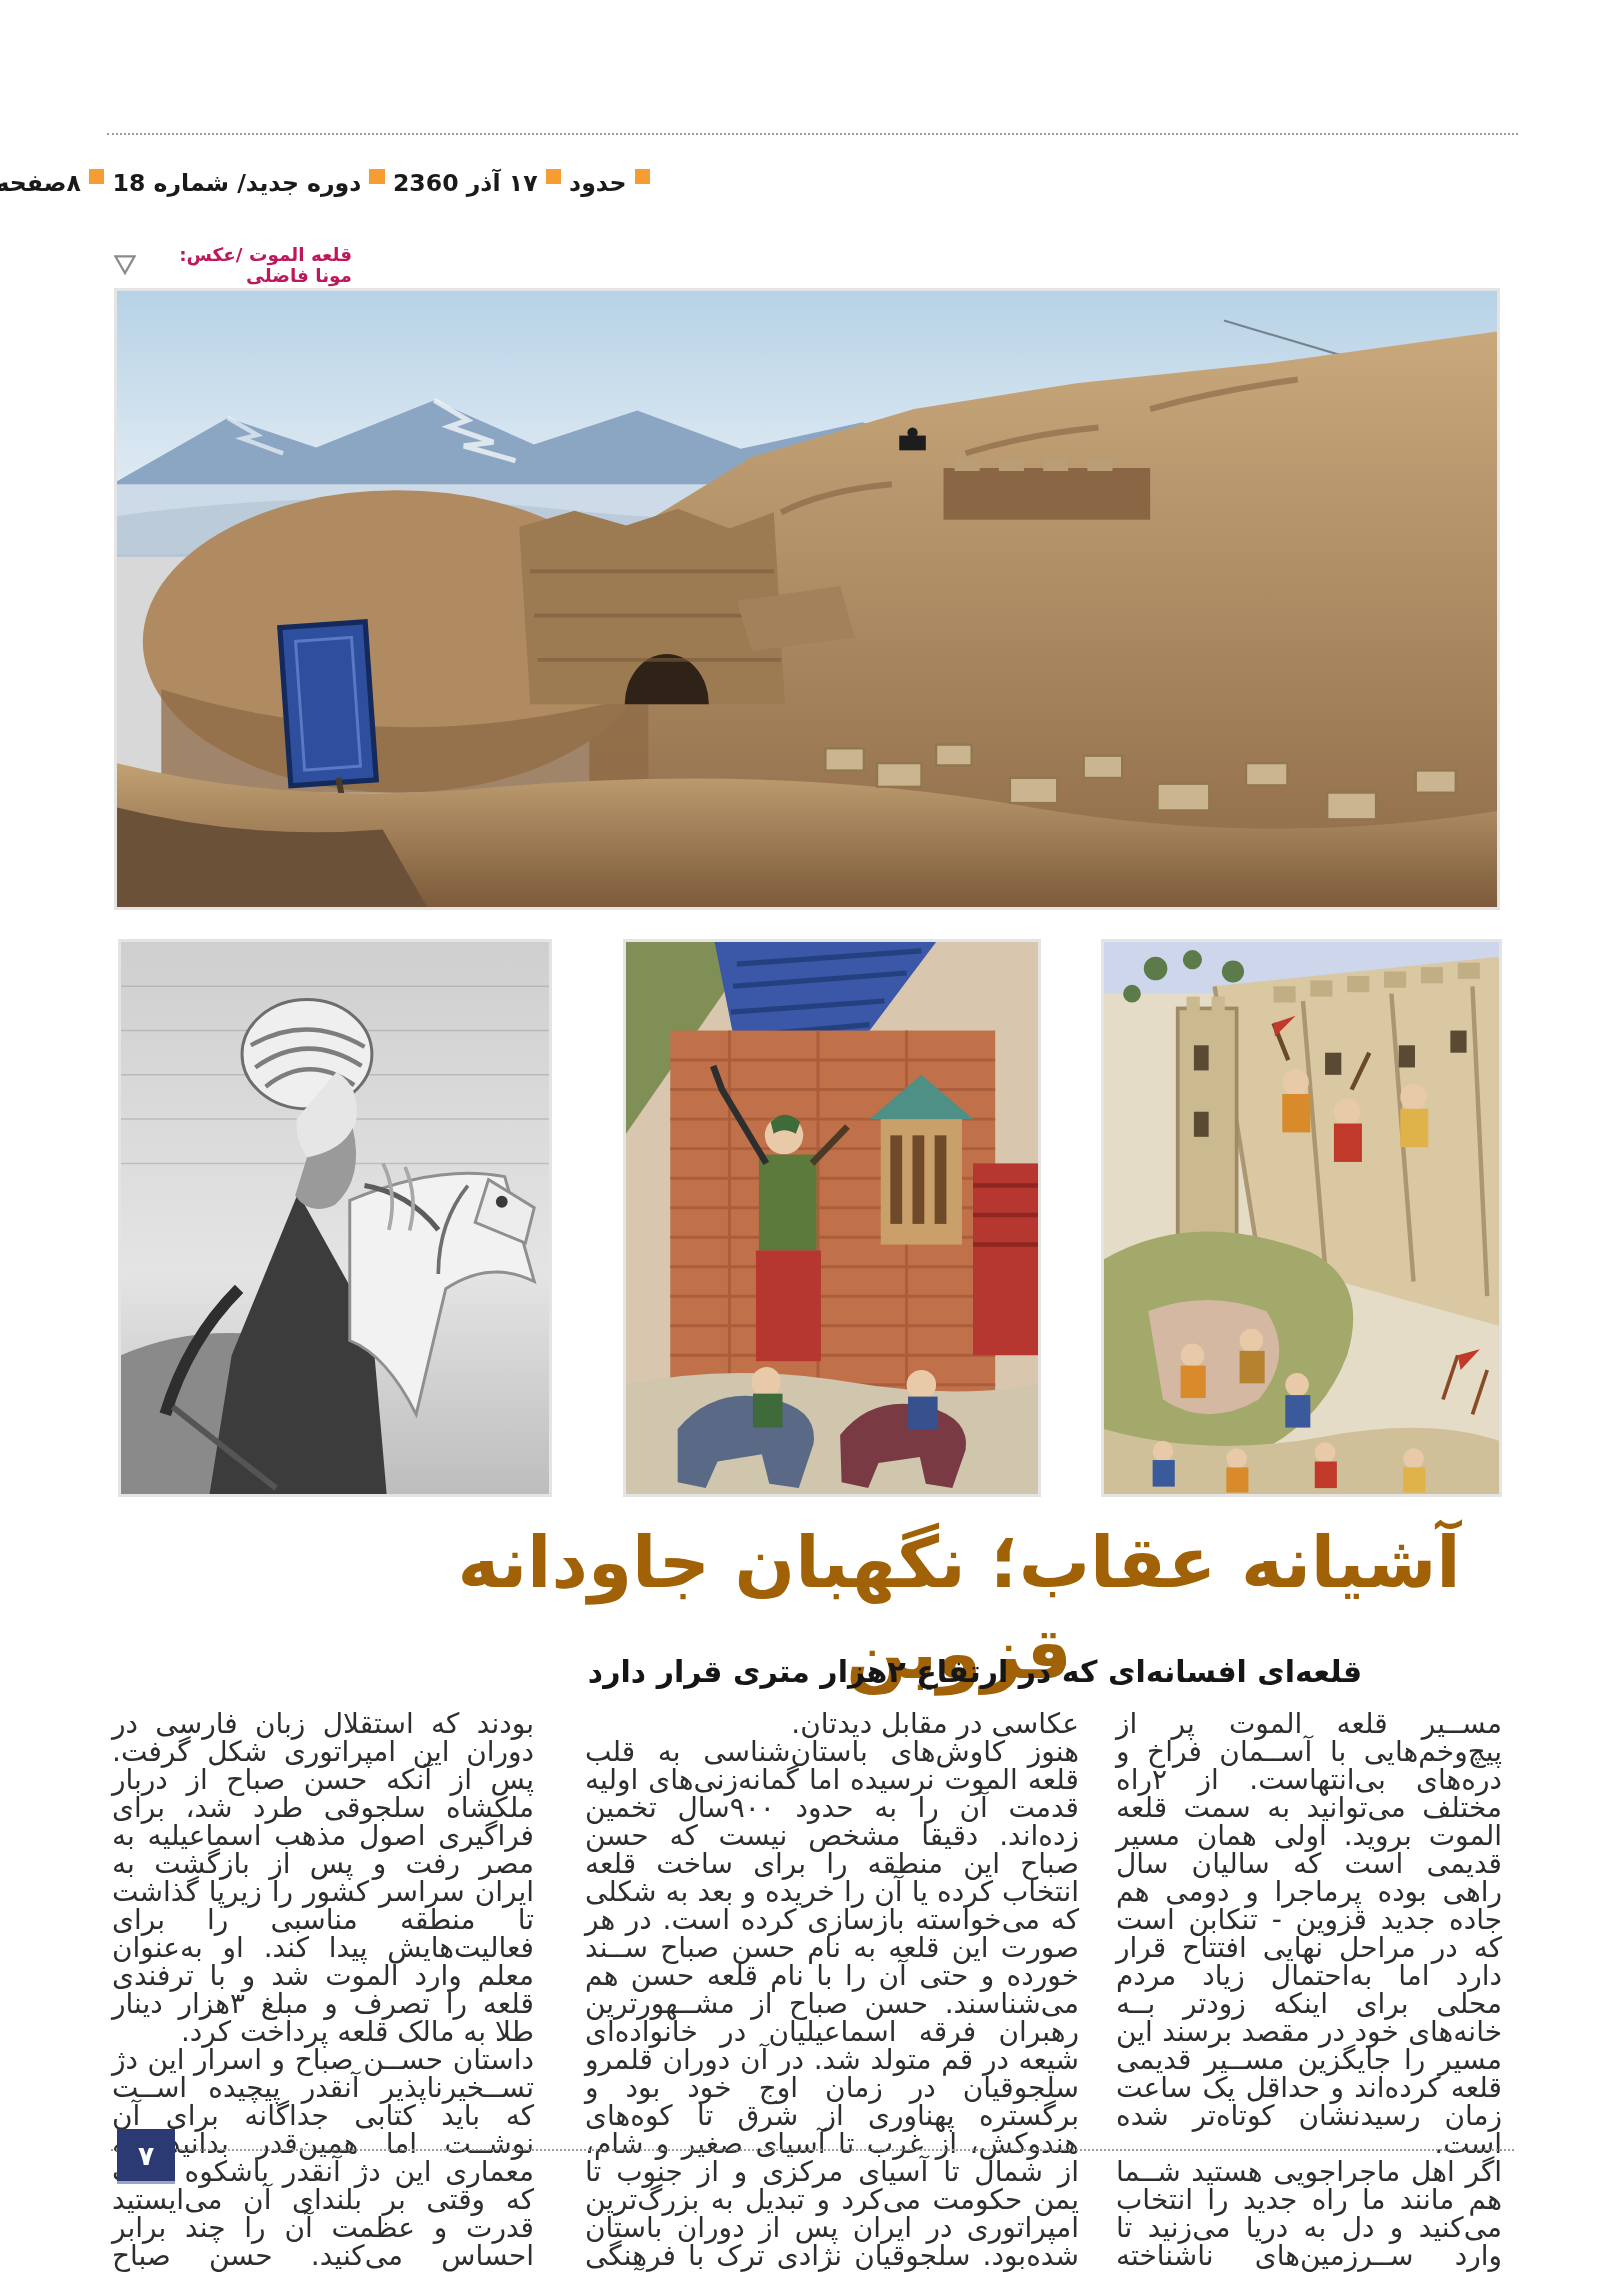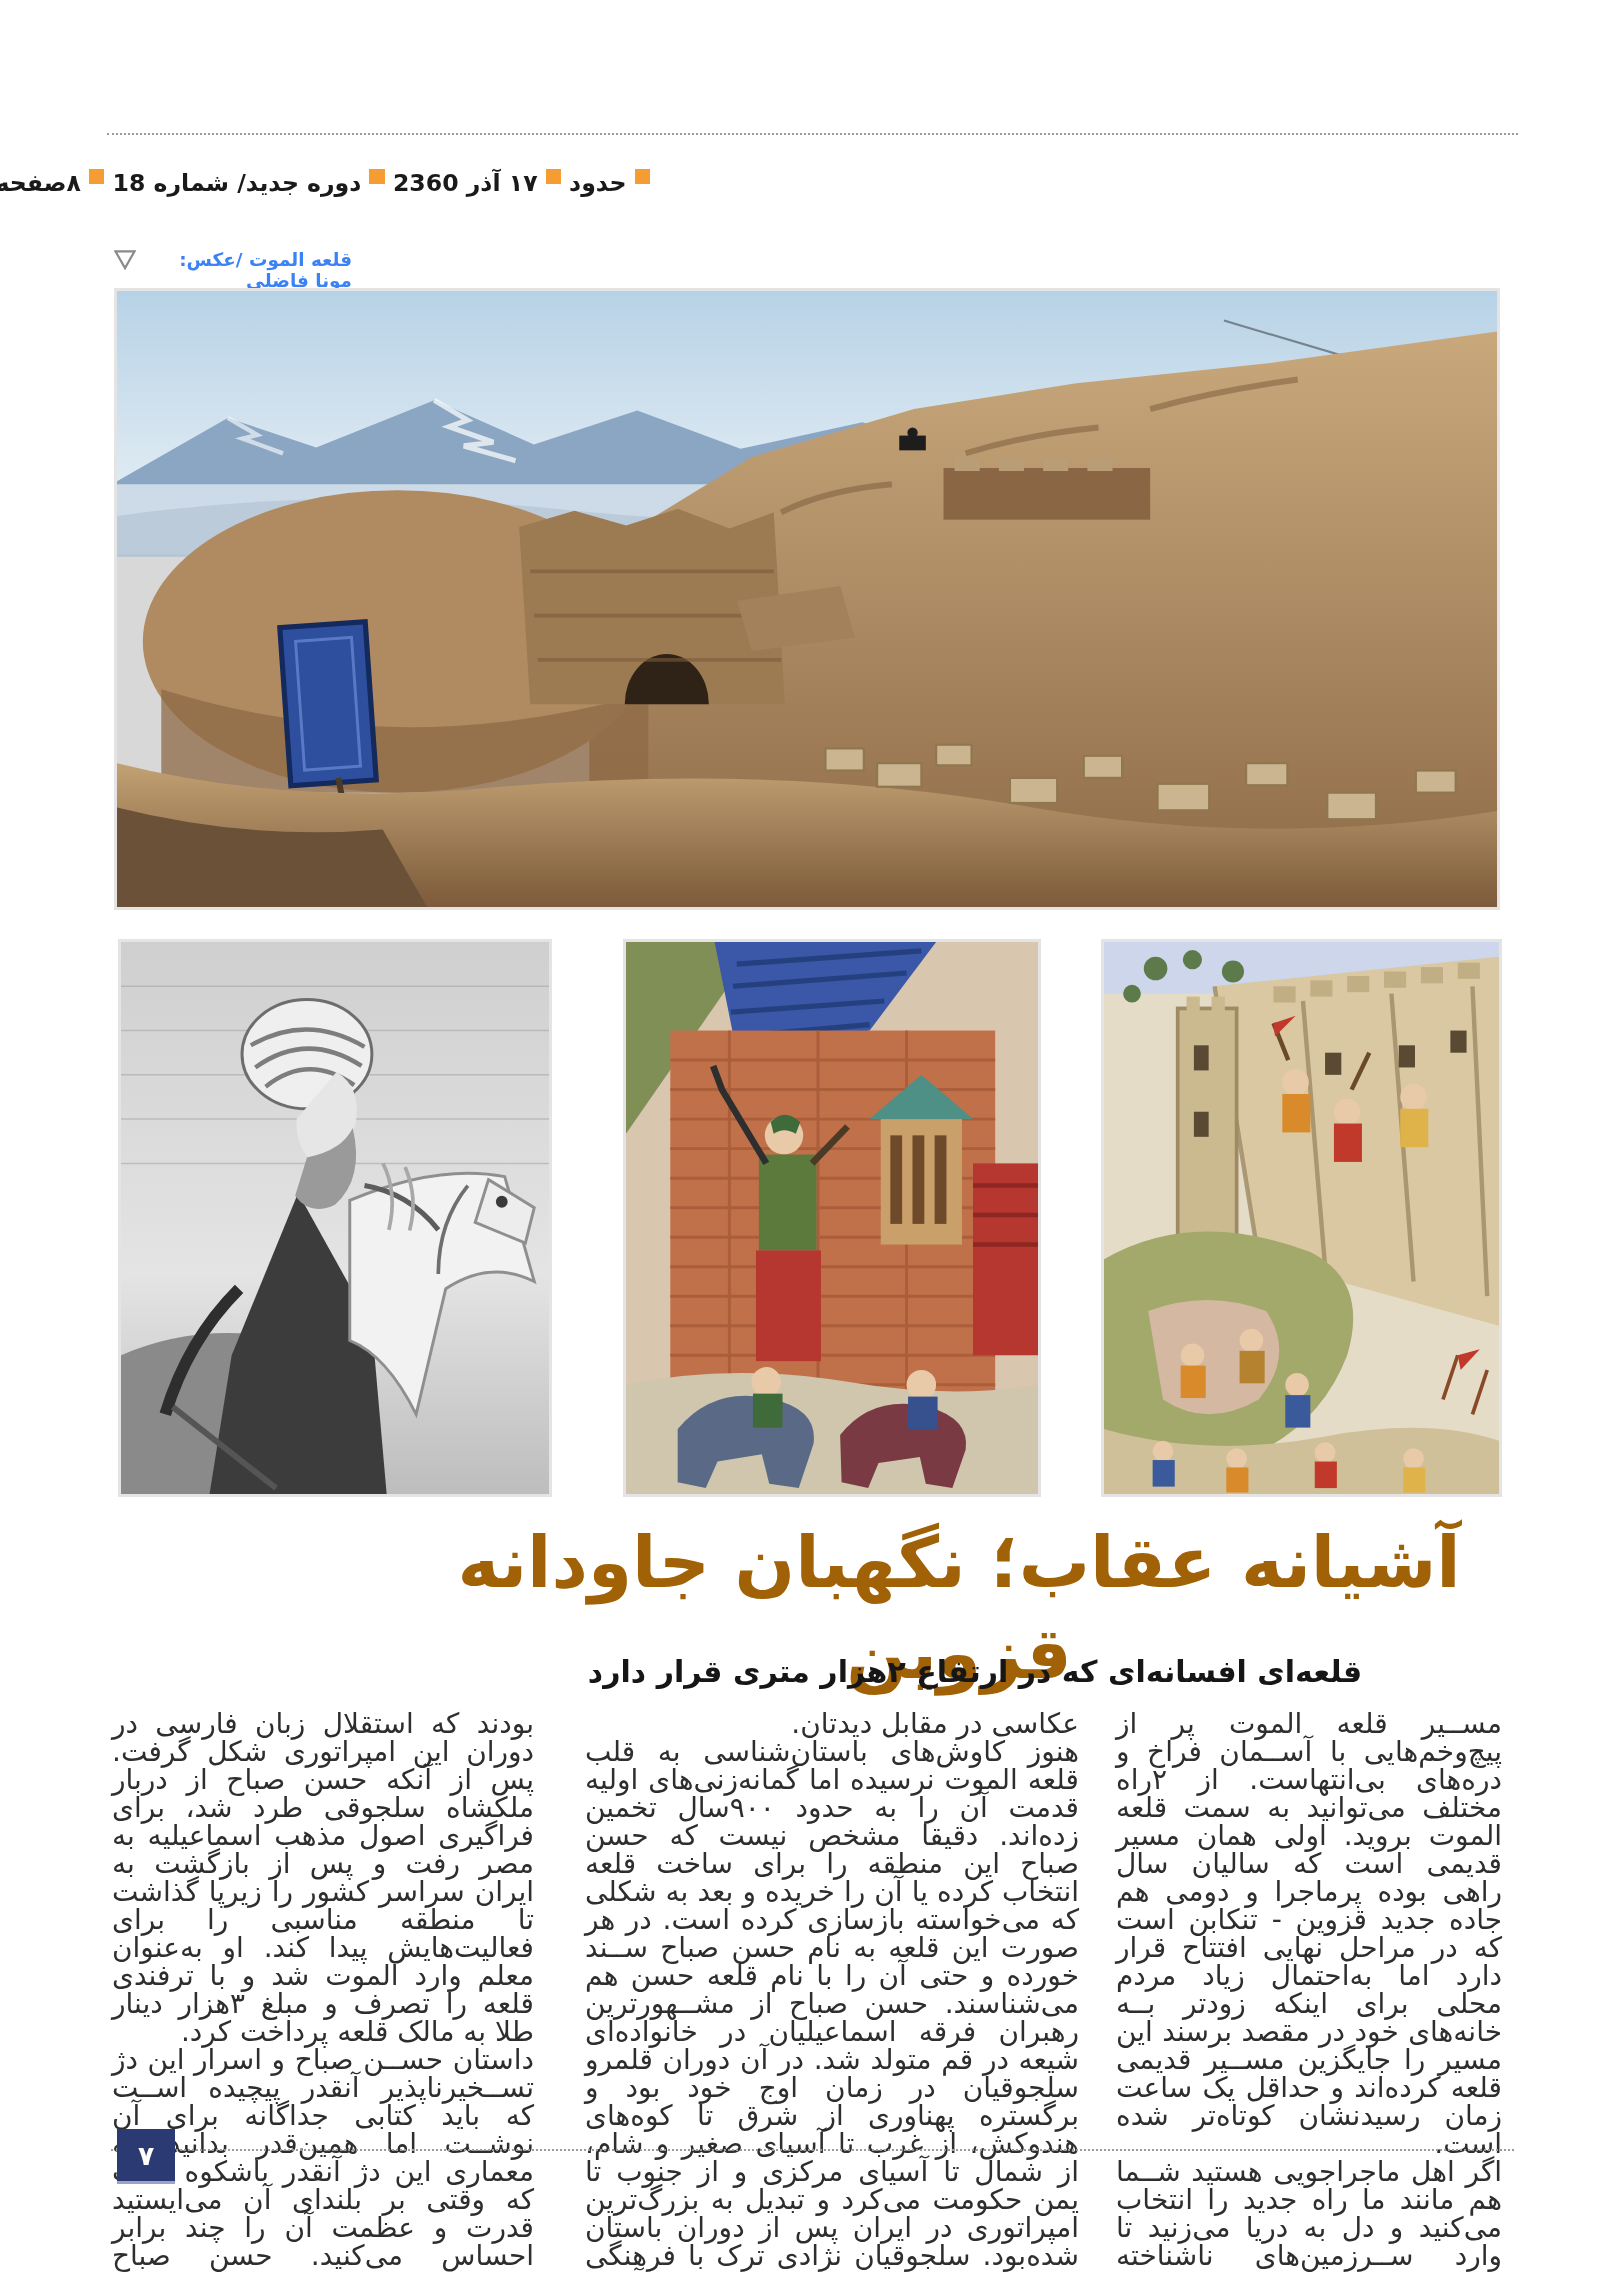--- a/index.html
+++ b/index.html
@@ -10,22 +10,22 @@
   .toprule{left:107px;top:133px;width:1411px;}
   .botrule{left:111px;top:2149px;width:1403px;}
 
   .issuebar{position:absolute;left:124px;top:159px;width:534px;height:35px;
     display:flex;align-items:center;justify-content:flex-start;direction:rtl;
     font-size:23.6px;font-weight:bold;color:#1a1a1a;white-space:nowrap;}
   .issuebar .sq{display:inline-block;width:15.5px;height:15.5px;background:#F59C33;margin:0 8px;flex:0 0 auto;}
   .issuebar .it{flex:0 0 auto;margin-top:12px;}
 
   .caption{position:absolute;left:114px;top:249px;width:238px;height:31px;
-    display:flex;direction:rtl;justify-content:flex-start;
-    color:#3b82f6;font-weight:bold;font-size:18.4px;}
+    display:flex;align-items:center;direction:rtl;justify-content:flex-start;
+    color:#be185d;font-weight:bold;font-size:18.4px;}
   .caption .tri{margin-right:10.3px;flex:0 0 auto;display:inline-flex;}
 
   figure{margin:0;padding:0;position:absolute;border:3.7px solid #e4e4e4;background:#d8d8d8;overflow:hidden;}
   .hero{left:114px;top:288px;width:1380px;height:616px;}
   .imgA{left:118px;top:939px;width:428px;height:552px;}
   .imgB{left:623px;top:939px;width:412px;height:552px;}
   .imgC{left:1101px;top:939px;width:395px;height:552px;}
   figure svg{display:block;width:100%;height:100%;}
 
   .headline{position:absolute;left:413px;top:1517px;width:1092px;margin:0;

